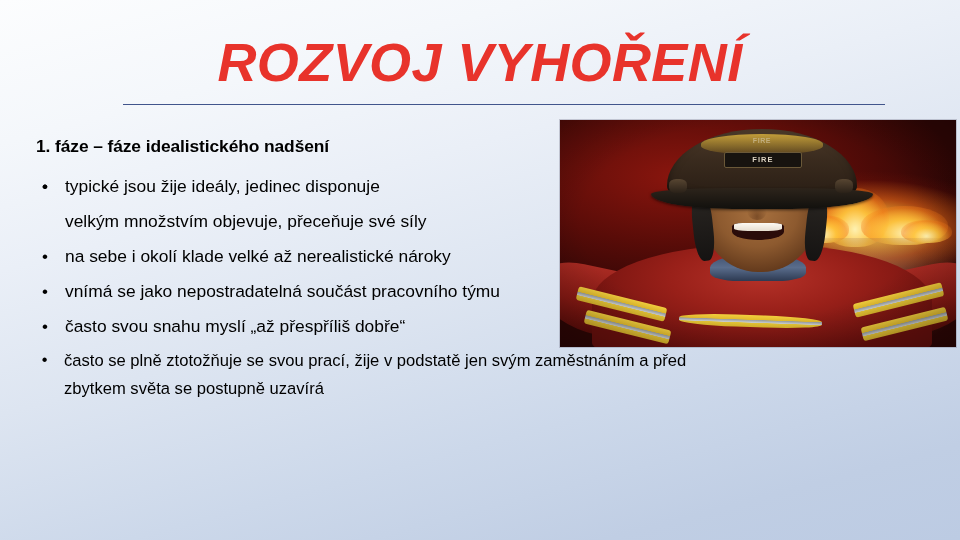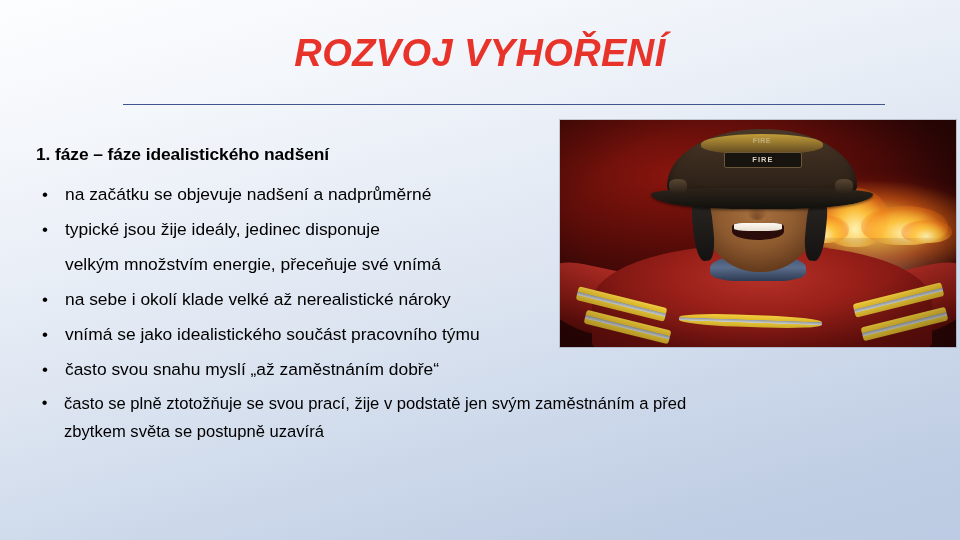--- a/index.html
+++ b/index.html
@@ -33,21 +33,21 @@
   #title-block {
     position: absolute;
     left: 0;
     top: 34px;
     width: 960px;
     text-align: center;
   }
   #slide-title {
     display: inline-block;
     font-family: "Liberation Sans", sans-serif;
-    font-size: 38px;
+    font-size: 54px;
     font-weight: bold;
     font-style: italic;
     color: #e8332b;
     letter-spacing: 0.4px;
     line-height: 1.05;
     white-space: nowrap;
   }
 
   #title-rule {
     position: absolute;
@@ -64,21 +64,21 @@
     left: 36px;
     top: 138px;
     width: 880px;
   }
 
   .heading-line {
     font-size: 17.4px;
     font-weight: bold;
     color: #000000;
     line-height: 1.0;
-    margin: 8px 0 14px 0;
+    margin: 0 0 14px 0;
     letter-spacing: -0.1px;
   }
 
   .bullet {
     position: relative;
     padding-left: 29px;
     color: #000000;
     margin: 0 0 0 0;
   }
   .bullet .dot {
@@ -372,42 +372,41 @@
     <div id="slide-title">ROZVOJ VYHOŘENÍ</div>
   </div>
   <div id="title-rule"></div>
 
   <div id="body-text">
 
     <div class="heading-line">1. fáze – fáze idealistického nadšení</div>
 
     <div class="bullet b-normal">
       <span class="dot">•</span>
-      <span class="txt">na začátku se objevuje nadšení a nadprůměrné</span>
     </div>
 
     <div class="bullet b-normal">
       <span class="dot">•</span>
       <span class="txt">typické jsou žije ideály, jedinec disponuje</span>
-      <span class="txt">velkým množstvím energie, přeceňuje své vnímá</span>
+      <span class="txt">velkým množstvím objevuje, přeceňuje své síly</span>
     </div>
 
     <div class="bullet b-normal">
       <span class="dot">•</span>
       <span class="txt">na sebe i okolí klade velké až nerealistické nároky</span>
     </div>
 
     <div class="bullet b-normal">
       <span class="dot">•</span>
-      <span class="txt">vnímá se jako idealistického součást pracovního týmu</span>
+      <span class="txt">vnímá se jako nepostradatelná součást pracovního týmu</span>
     </div>
 
     <div class="bullet b-normal">
       <span class="dot">•</span>
-      <span class="txt">často svou snahu myslí „až zaměstnáním dobře“</span>
+      <span class="txt">často svou snahu myslí „až přespříliš dobře“</span>
     </div>
 
     <div class="spacer-sm"></div>
 
     <div class="bullet b-condensed">
       <span class="dot">•</span>
       <span class="txt">často se plně ztotožňuje se svou prací, žije v podstatě jen svým zaměstnáním a před</span>
       <span class="txt">zbytkem světa se postupně uzavírá</span>
     </div>
 

